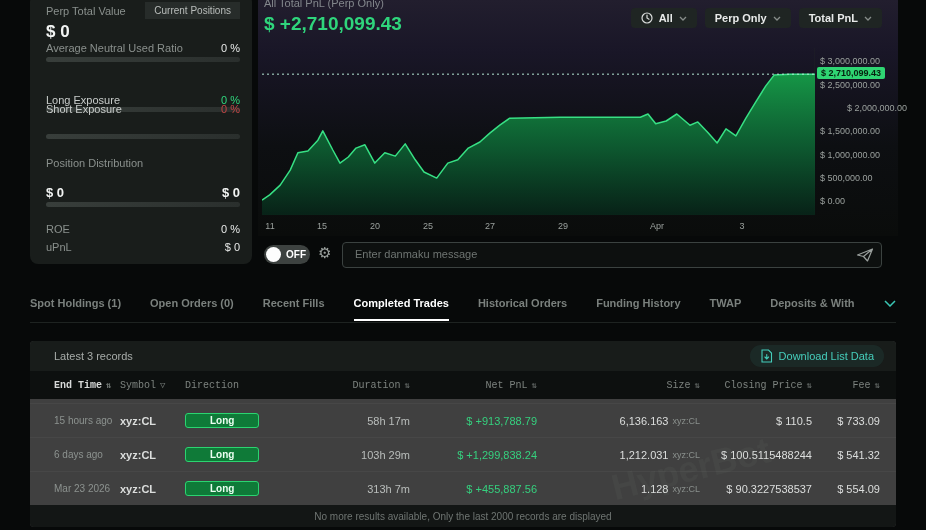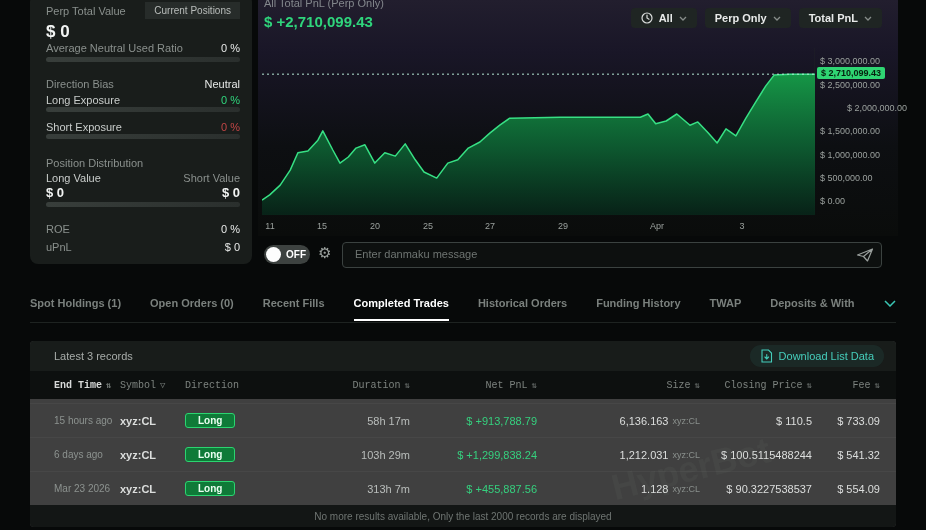--- a/index.html
+++ b/index.html
@@ -25,21 +25,21 @@
     background:#272c2a; color:#b9bdbb; font-size:10px; padding:3px 9px;
     border:none; border-radius:0; cursor:pointer;
   }
   .green { color:#2fd57c; } .red { color:#c04545; }
   
   .chart-wrap {
     position:absolute; left:258px; top:0; width:640px; height:236px;
     background:linear-gradient(180deg,#221e2e 0%,#191627 22%,#0d0f12 62%,#0a0c0b 100%);
   }
   .chart-title { position:absolute; left:6px; top:-3px; font-size:11px; color:#83878c; }
-  .chart-value { position:absolute; left:6px; top:13px; font-size:15px; font-weight:bold; color:#2fd57c; }
+  .chart-value { position:absolute; left:6px; top:13px; font-size:19px; font-weight:bold; color:#2fd57c; }
   .pills { position:absolute; top:8px; right:16px; display:flex; gap:8px; }
   .pill {
     display:flex; align-items:center; gap:6px; background:#20262455; background-color:#1f2523;
     border-radius:4px; padding:4px 10px; font-size:11px; font-weight:bold; color:#e8eae9; cursor:pointer;
   }
   .plot { position:absolute; left:4px; top:48px; width:553px; height:167px;
           border-bottom:1px solid #23282644; border-right:1px solid #2328264f; }
   .yticks span { position:absolute; left:562px; font-size:9px; color:#9aa09d; white-space:nowrap; }
   .cur-tag {
     position:absolute; left:559px; font-size:9px; font-weight:bold; color:#06200f;
@@ -81,21 +81,21 @@
   .th { font-size:10px; color:#7d837f; display:flex; align-items:center; gap:4px; cursor:pointer; }
   .th.first { color:#d8dad9; font-weight:bold; }
   .th.r, .td.r { justify-content:flex-end; text-align:right; }
   .glyph { font-size:9px; color:#6f7572; }
   .tr { position:absolute; left:0; right:0; height:34px; border-top:1px solid rgba(255,255,255,0.04); }
   .td { font-size:11px; color:#dcdedd; display:flex; align-items:center; }
   .td.dim { color:#8c928f; font-size:10px; }
   .td.sym { font-weight:bold; }
   .td.dur { color:#b9bdbb; }
   .badge { background:#0f7a38; border:1px solid #2bd470; color:#eafff1; font-size:10px;
-           font-weight:bold; padding:1px 12px; border-radius:3px; }
+           font-weight:bold; padding:1px 24px; border-radius:3px; }
   .pnl-pos { color:#35d07e; }
   .unit { font-size:9px; color:#8a908d; margin-left:4px; }
   .tfoot { position:absolute; left:0; right:0; top:164px; height:22px; display:flex;
            align-items:center; justify-content:center; font-size:10px; color:#6f7572; background:#131615; }
   .watermark { position:absolute; left:610px; top:448px; font-size:36px; font-weight:bold;
                color:rgba(200,220,210,0.04); transform:rotate(-14deg); pointer-events:none; }
   svg { display:block; }
 </style>
 </head>
 <body>
@@ -108,41 +108,33 @@
       <button class="chip-btn">Current Positions</button>
     </div>
     <div class="srow" style="top:28px;">
         <span class="big">$ 0</span>
       </div>
     <div class="srow" style="top:48px;">
       <span class="lbl">Average Neutral Used Ratio</span>
       <span class="valw">0 %</span>
     </div>
     <div class="bar" style="top:63px;"></div>
-    <div class="srow" style="top:84px;">
-      <span class="lbl">Direction Bias</span>
-      <span class="valw">Neutral</span>
-    </div>
     <div class="srow" style="top:100px;">
       <span class="lblw">Long Exposure</span>
       <span class="valw green">0 %</span>
     </div>
     <div class="bar" style="top:113px;"></div>
-    <div class="srow" style="top:127px;">
+    <div class="srow" style="top:109px;">
       <span class="lblw">Short Exposure</span>
       <span class="valw red">0 %</span>
     </div>
     <div class="bar" style="top:140px;"></div>
     <div class="srow" style="top:163px;">
         <span class="lbl">Position Distribution</span>
       </div>
-    <div class="srow" style="top:178px;">
-      <span class="lblw">Long Value</span>
-      <span class="lbl">Short Value</span>
-    </div>
     <div class="srow" style="top:191px;">
       <span class="big" style="font-size:13px;">$ 0</span>
       <span class="big" style="font-size:13px;">$ 0</span>
     </div>
     <div class="bar" style="top:208px;"></div>
     <div class="srow" style="top:229px;">
       <span class="lbl">ROE</span>
       <span class="valw">0 %</span>
     </div>
     <div class="srow" style="top:247px;">

